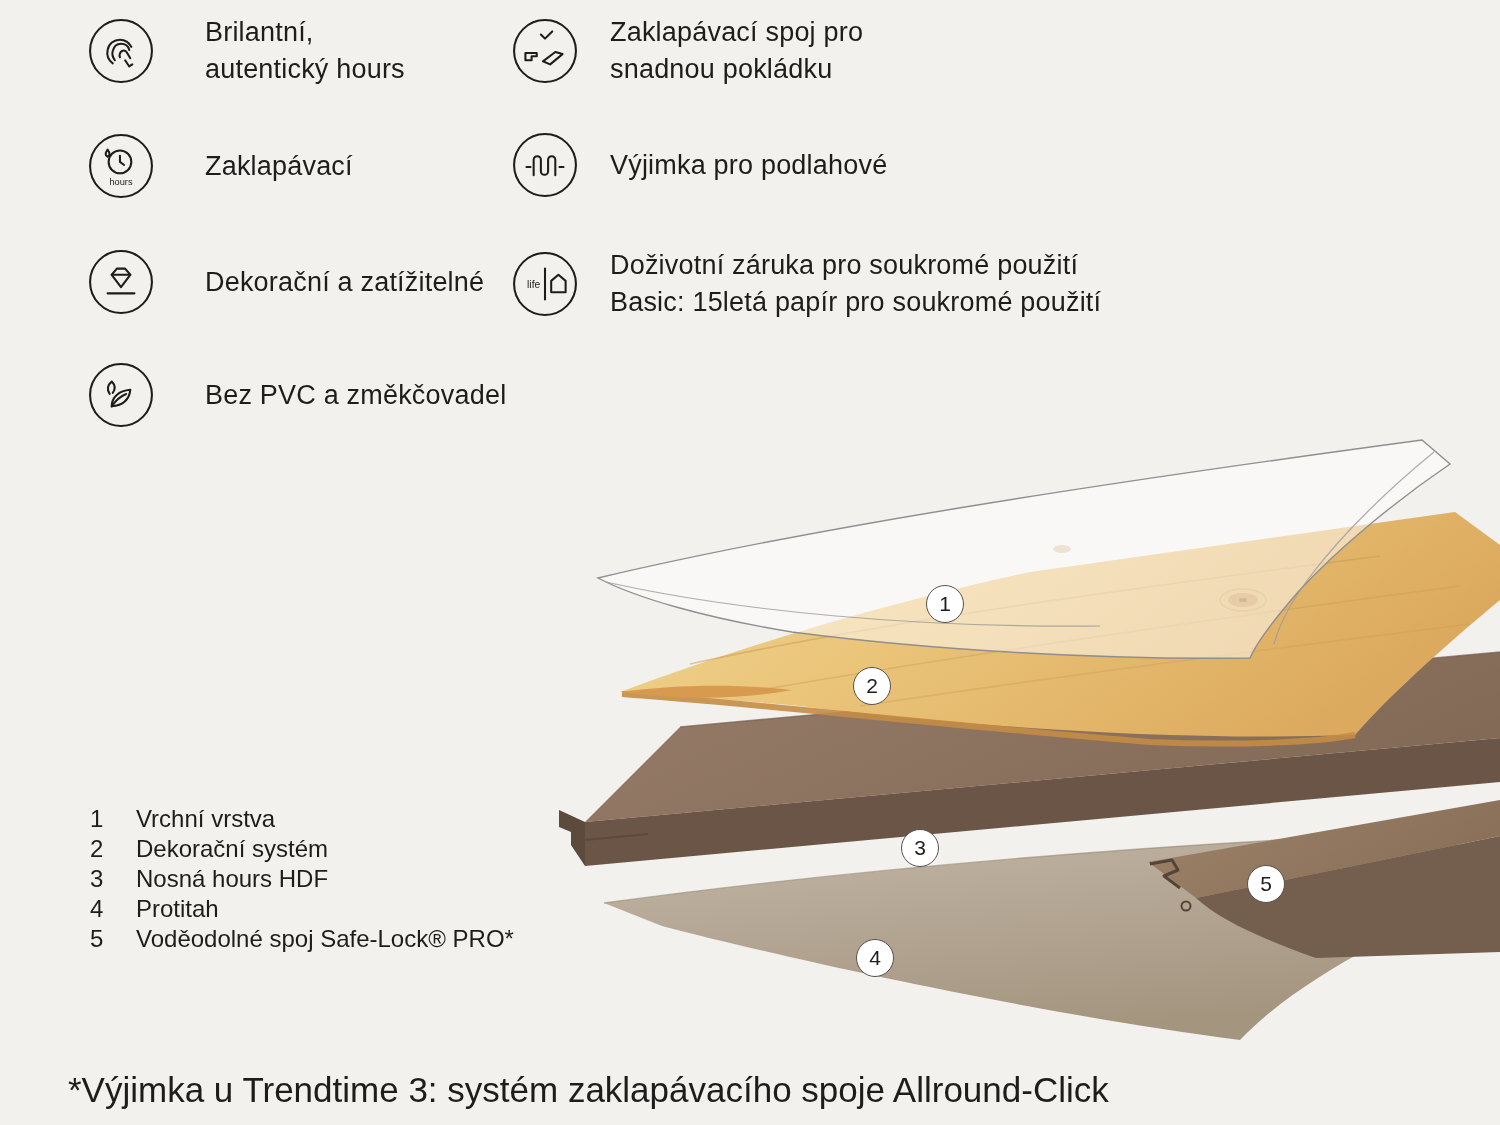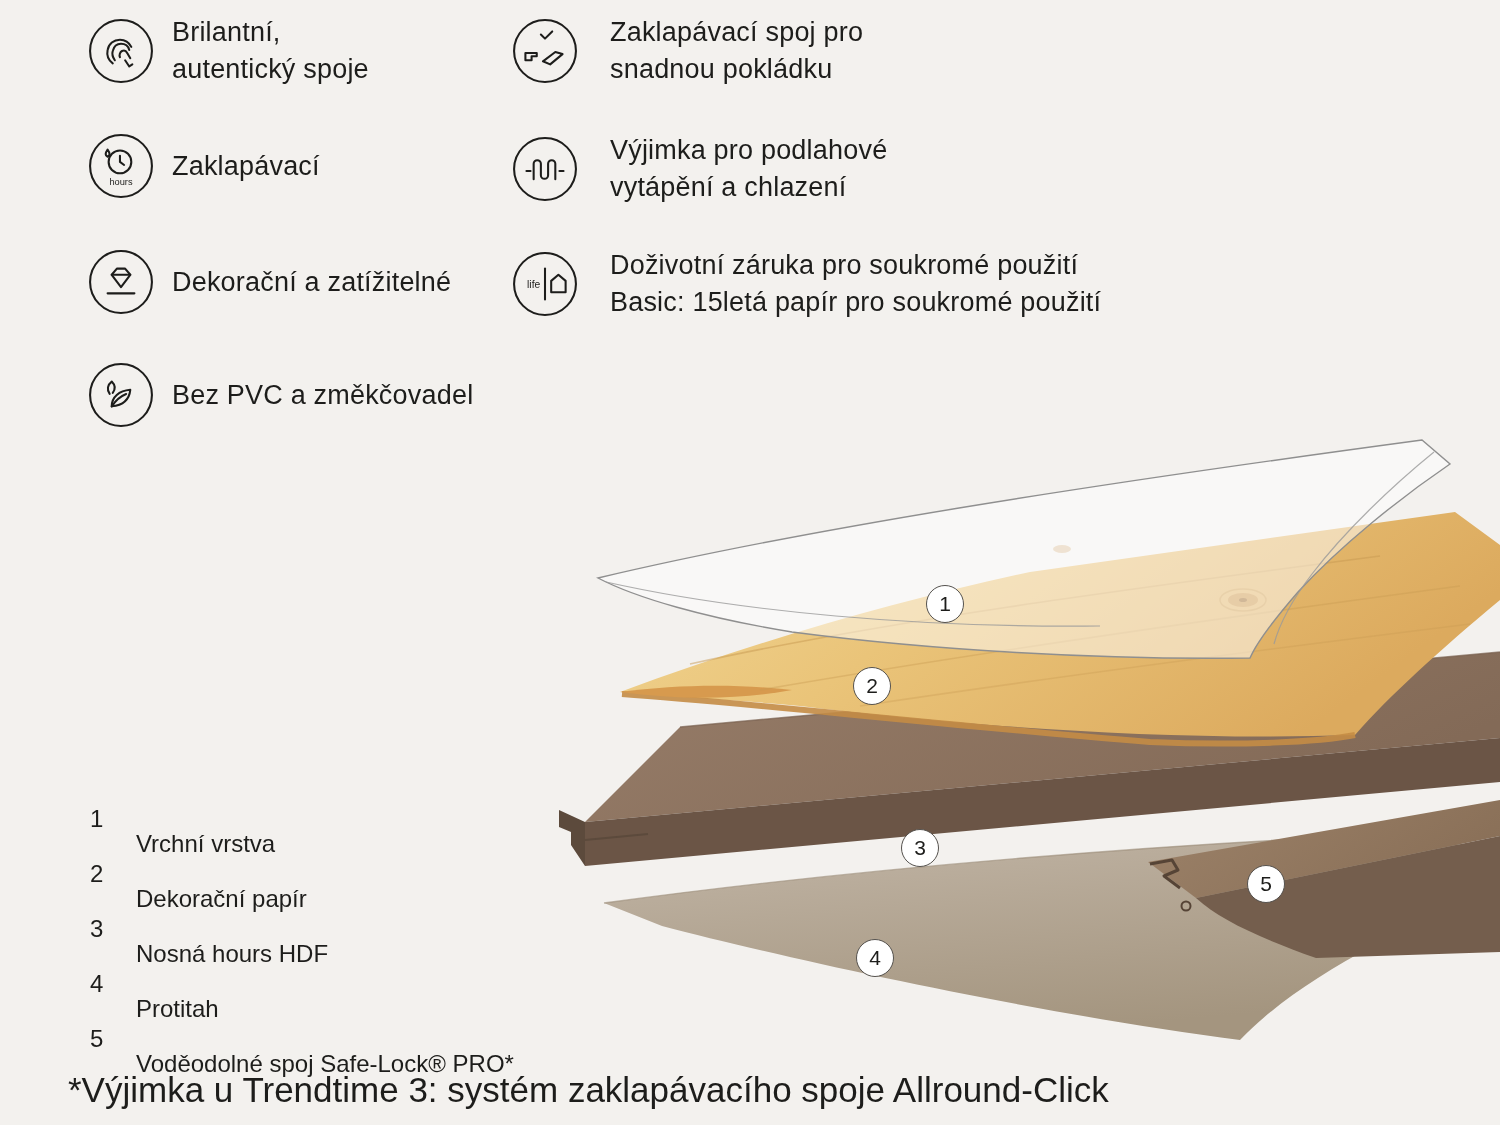--- a/index.html
+++ b/index.html
@@ -7,41 +7,41 @@
     width:1500px;height:1125px;
     background:#f3f1ee;
     font-family:"Liberation Sans","DejaVu Sans",sans-serif;
     color:#1d1d1b;
     position:relative;
     overflow:hidden;
   }
   .canvas{position:absolute;inset:0;}
   
   .feature{position:absolute;display:flex;align-items:center;}
-  .feature.left{gap:18px;}
+  .feature.left{gap:51px;}
   .feature.right{gap:32px;}
   .fi{display:block;width:66px;height:66px;flex:0 0 66px;}
   .fi svg{width:66px;height:66px;display:block;}
   .fi path,.fi circle,.fi rect,.fi polyline{fill:none;stroke:#1d1d1b;stroke-width:2;stroke-linecap:round;stroke-linejoin:round;}
   .fi text{fill:#1d1d1b;stroke:none;font-family:"Liberation Sans",sans-serif;}
   .ftext{font-size:27px;line-height:37px;letter-spacing:0.2px;}
   .ln{display:block;white-space:nowrap;}
   
   .illustration{position:absolute;left:0;top:0;width:1500px;height:1125px;}
   .badge{
     position:absolute;width:38px;height:38px;border-radius:50%;
     background:#ffffff;border:1px solid #55524e;
     display:flex;align-items:center;justify-content:center;
     font-size:21px;color:#1d1d1b;box-sizing:border-box;
   }
   
   .legend{position:absolute;left:90px;top:804px;font-size:24px;line-height:30px;}
   .lrow{display:flex;}
   .lnum{width:46px;flex:0 0 46px;}
-  .llab{white-space:nowrap;margin-top:25px;}
+  .llab{white-space:nowrap;}
   
   .footnote{position:absolute;left:68px;top:1070px;font-size:35px;}
 </style>
 </head>
 <body>
 
 <div class="canvas">
 
   <svg class="illustration" viewBox="0 0 1500 1125" aria-hidden="true">
     <defs>
@@ -130,21 +130,21 @@
       <svg viewBox="0 0 64 64">
         <circle cx="32" cy="32" r="30"></circle>
         <path d="M24 44c-4-3-6-8-5-13 1-6 6-10 12-10 5 0 9 3 11 7"></path>
         <path d="M26 41c-2-3-3-6-2-9 1-4 4-7 8-7 4 0 7 2 8 6"></path>
         <path d="M31 38c-1-2 0-5 2-6 2-1 4 0 5 2l3 5"></path>
         <path d="M36 41l4 6 3-2"></path>
       </svg>
     </span>
     <span class="ftext">
       <span class="ln">Brilantní,</span>
-      <span class="ln">autentický spoje</span>
+      <span class="ln">autentický hours</span>
     </span>
   </div>
 
   <div class="feature left" style="left:88px;top:133px">
     <span class="fi">
       <svg viewBox="0 0 64 64">
         <circle cx="32" cy="32" r="30"></circle>
         <circle cx="31" cy="28" r="11"></circle>
         <path d="M31 22v6l4 3"></path>
         <path d="M19 16c-2.5 3.5-2.5 6 0 7 2.5-1 2.5-3.5 0-7z"></path>
@@ -203,21 +203,20 @@
     <span class="fi">
       <svg viewBox="0 0 64 64">
         <circle cx="32" cy="32" r="30"></circle>
         <path d="M21 42V27a3.5 3.5 0 0 1 7 0v11a3.5 3.5 0 0 0 7 0V27a3.5 3.5 0 0 1 7 0v15"></path>
         <path d="M14 34h4"></path>
         <path d="M46 34h4"></path>
       </svg>
     </span>
     <span class="ftext">
       <span class="ln">Výjimka pro podlahové</span>
-      <span class="ln">vytápění a chlazení</span>
     </span>
   </div>
 
   <div class="feature right" style="left:512px;top:247px">
     <span class="fi">
       <svg viewBox="0 0 64 64">
         <circle cx="32" cy="32" r="30"></circle>
         <text x="21" y="36" font-size="10" text-anchor="middle">life</text>
         <path d="M32 17v30"></path>
         <path d="M38 29l7-6 7 6v11h-14z"></path>
@@ -229,21 +228,21 @@
     </span>
   </div>
 
   <div class="legend">
     <div class="lrow">
       <span class="lnum">1</span>
       <span class="llab">Vrchní vrstva</span>
     </div>
     <div class="lrow">
       <span class="lnum">2</span>
-      <span class="llab">Dekorační papír</span>
+      <span class="llab">Dekorační systém</span>
     </div>
     <div class="lrow">
       <span class="lnum">3</span>
       <span class="llab">Nosná hours HDF</span>
     </div>
     <div class="lrow">
       <span class="lnum">4</span>
       <span class="llab">Protitah</span>
     </div>
     <div class="lrow">

